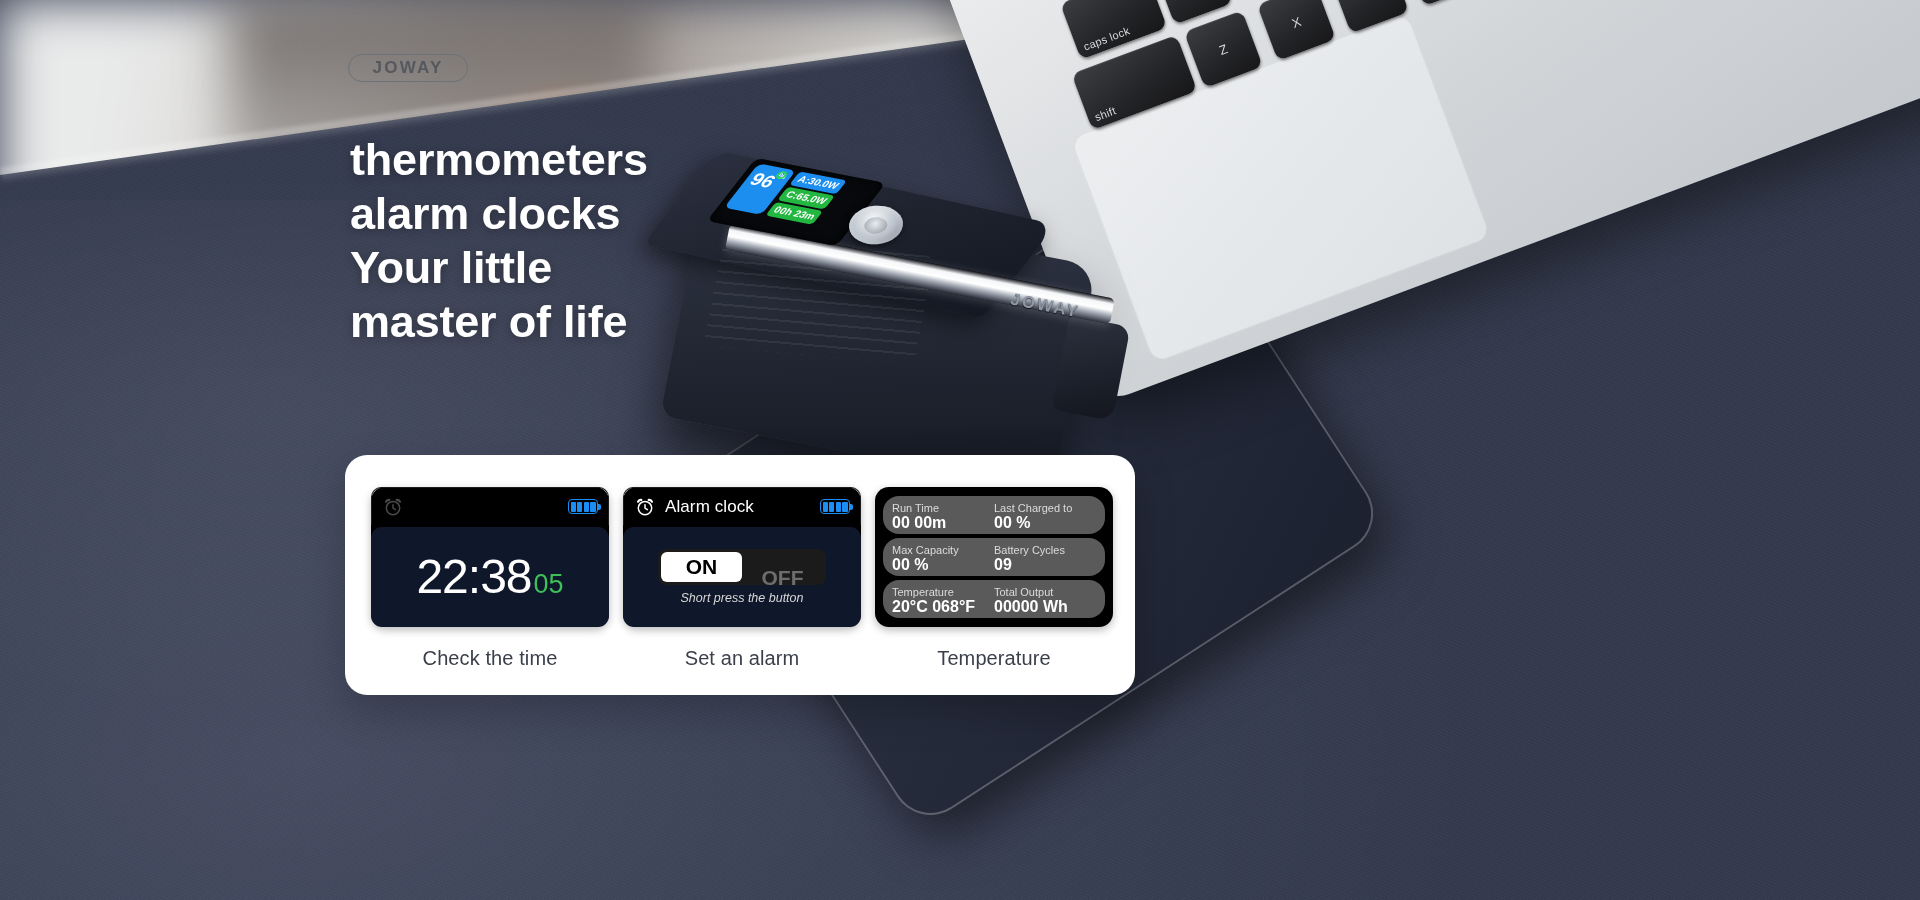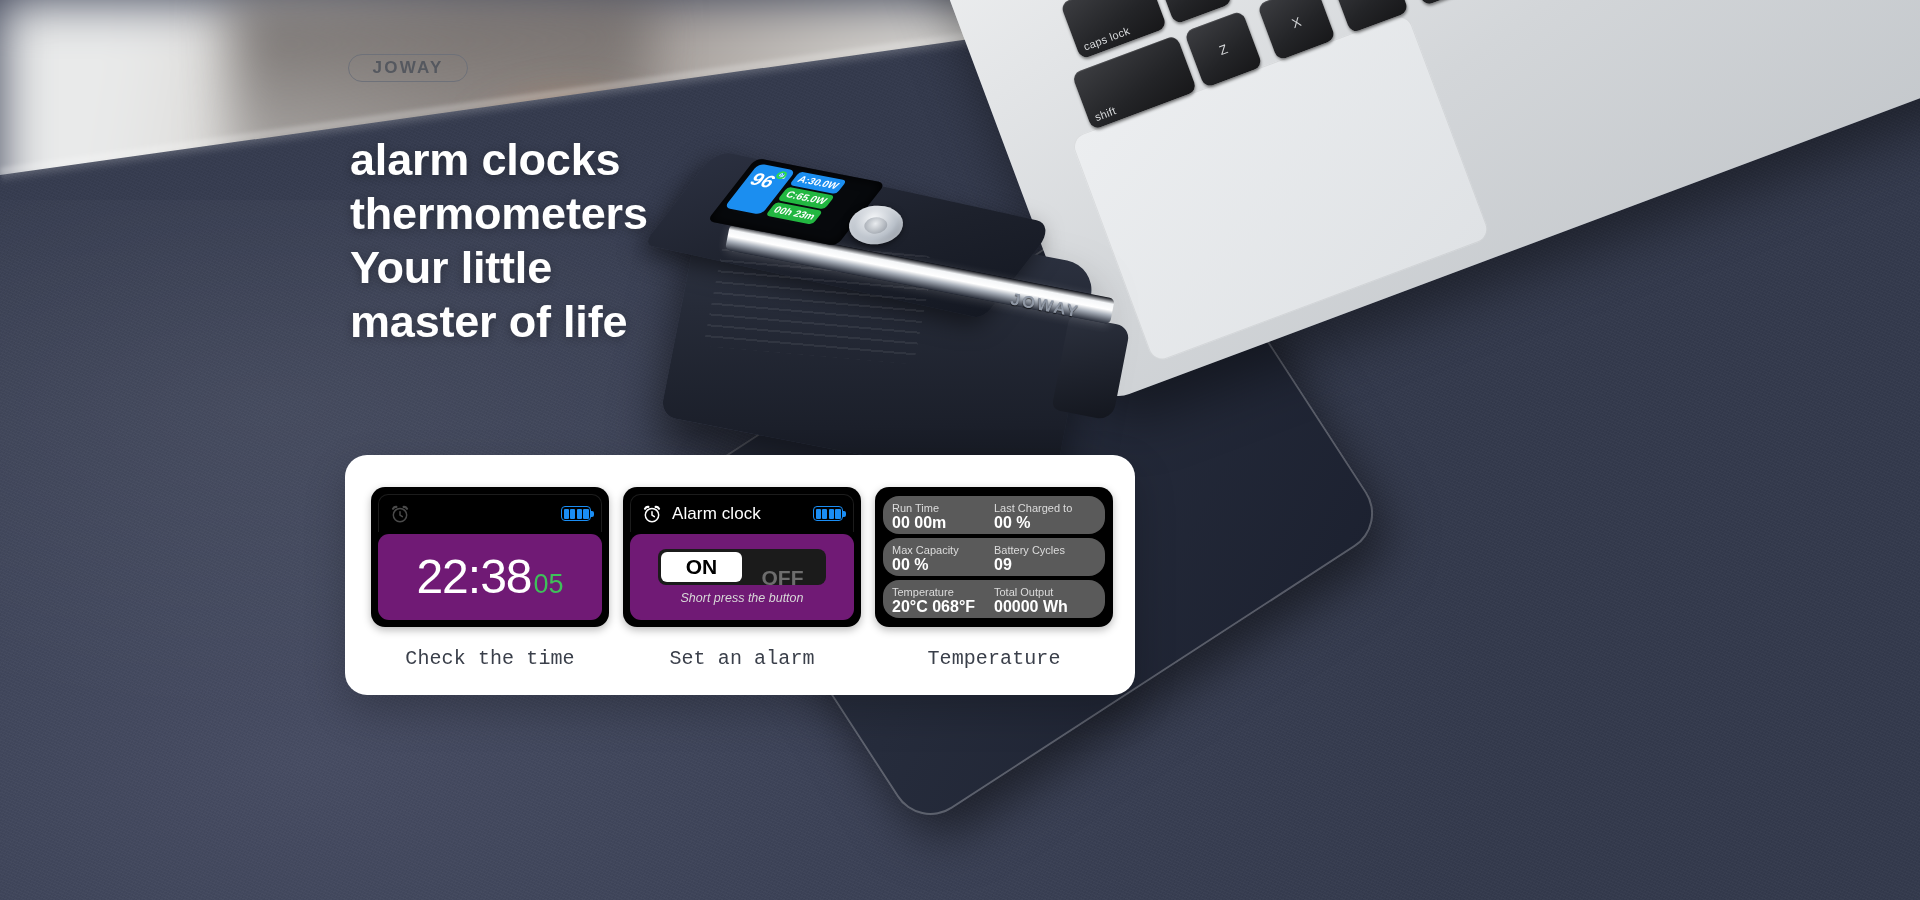--- a/index.html
+++ b/index.html
@@ -198,37 +198,37 @@
   .panel {
     position:absolute; left:345px; top:455px; width:790px; height:240px;
     background:#ffffff; border-radius:22px;
     box-shadow:0 16px 40px rgba(0,0,0,.22);
     padding:32px 26px 0 26px;
     display:flex; gap:14px; justify-content:space-between;
   }
   .feature { width:238px; display:flex; flex-direction:column; align-items:center; }
   .feature.wide { width:238px; }
   .caption {
-    margin-top:20px; font-size:20px; color:#3a3f4a; letter-spacing:.1px;font-family:Liberation Mono, monospace;
+    margin-top:20px; font-size:20px; color:#3a3f4a; letter-spacing:.1px;
   }
 
   
   .scr {
     width:238px; height:140px; background:#000; border-radius:14px;
-    padding:7px; display:flex; flex-direction:column;
+    display:flex; flex-direction:column;
     box-shadow:0 3px 9px rgba(0,0,0,.28);
   }
   .scr-head {
     height:38px; border:1px solid #1c1c1c; border-bottom:none;
     border-radius:10px 10px 0 0;
     display:flex; align-items:center; padding:0 10px; gap:9px;
   }
   .scr-title { color:#fff; font-size:17px; flex:1; letter-spacing:.1px; }
   .scr-body {
-    flex:1; margin-top:2px; background:#701a75; border-radius:11px;
+    flex:1; margin-top:2px; background:#0f172a; border-radius:11px;
     display:flex; flex-direction:column; align-items:center; justify-content:center;
   }
 
   
   .batt { width:30px; height:15px; border:1.7px solid #1a8ef5; border-radius:4px;
           display:flex; align-items:center; gap:1.5px; padding:1.5px; position:relative; }
   .batt i { flex:1; height:100%; background:#1a8ef5; border-radius:1px; display:block; }
   .batt::after { content:""; position:absolute; right:-4px; top:4px; width:2.6px; height:6px;
                  background:#1a8ef5; border-radius:0 2px 2px 0; }
 
@@ -319,22 +319,22 @@
     <div class="pb-btn">
       <div class="pb-btn-in"></div>
     </div>
   </div>
 
   <div class="brand">
     <span>JOWAY</span>
   </div>
 
   <div class="headline">
+    <div>thermometers</div>
     <div>alarm clocks</div>
-    <div>thermometers</div>
     <div>Your little</div>
     <div>master of life</div>
   </div>
 
   <div class="panel">
 
     <div class="feature">
       <div class="scr">
         <div class="scr-head">
           <svg width="22" height="22" viewBox="0 0 24 24">

